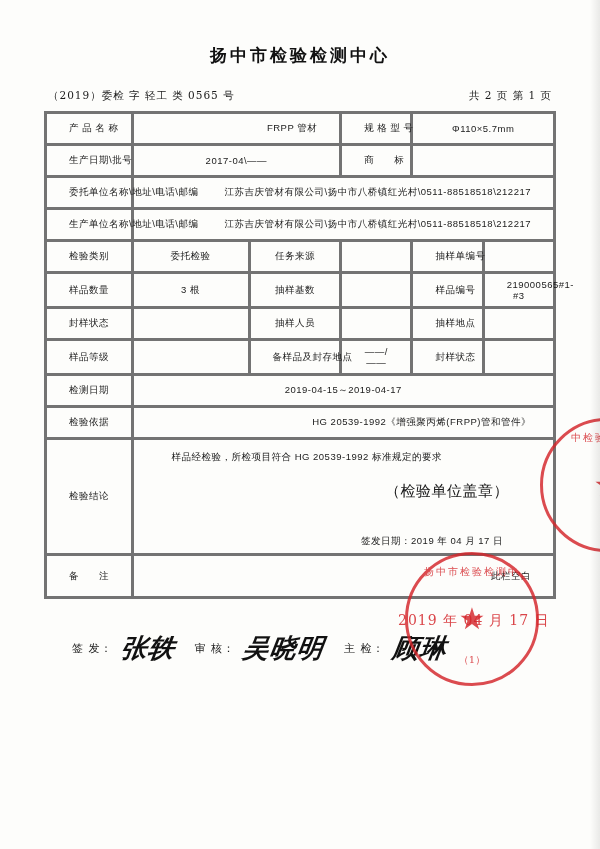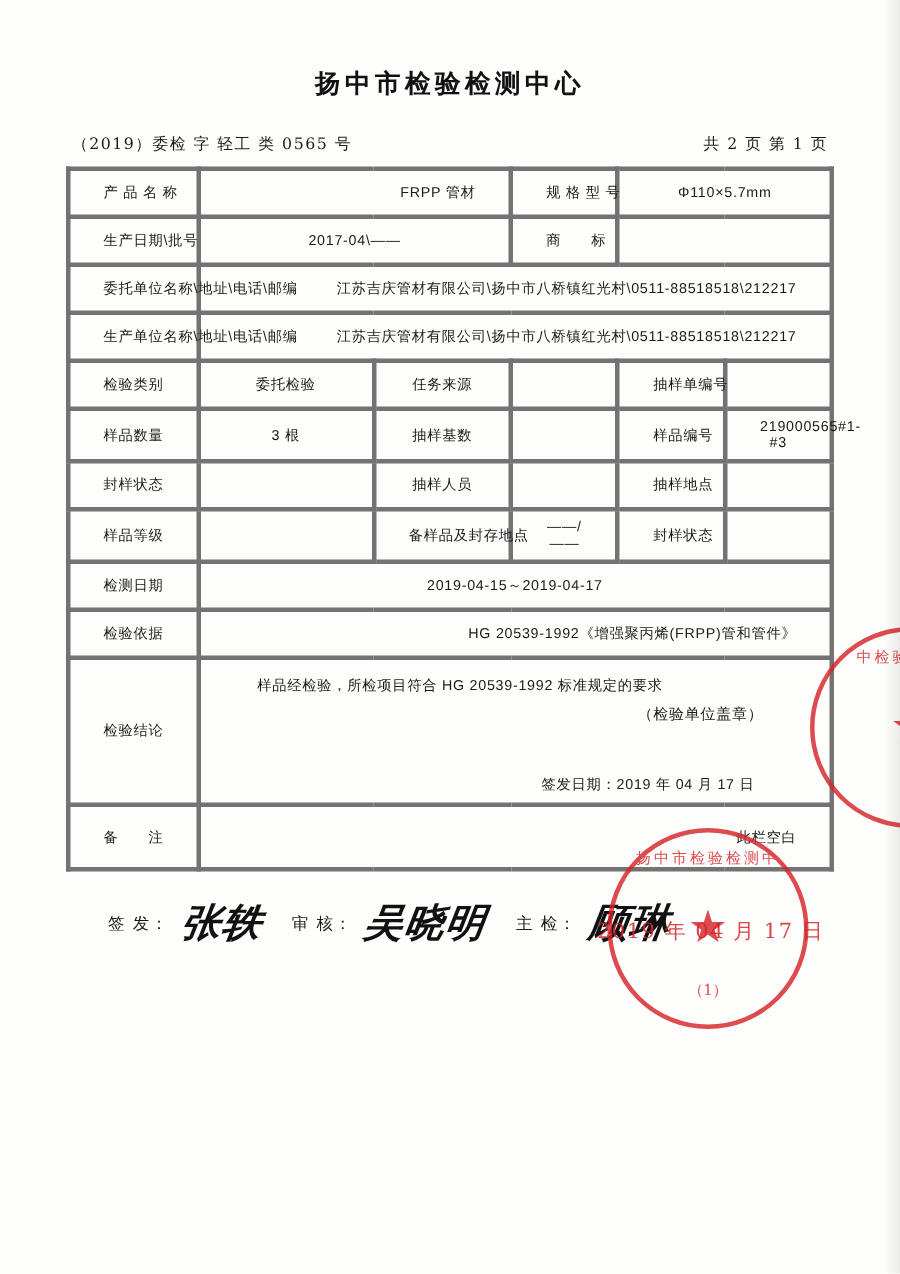--- a/index.html
+++ b/index.html
@@ -89,25 +89,25 @@
   }
   .sign-line {
     text-align: right;
     padding-right: 28px;
     margin-top: 34px;
     font-size: 9.5px;
   }
   .seal-label {
     text-align: right;
     padding-right: 22px;
-    font-size: 10px;
-    margin-top: 5px;
+    font-size: 15px;
+    margin-top: 18px;
   }
   .bottom-sign {
-    margin-top: 17px;
+    margin-top: 32px;
     display: flex;
     align-items: flex-end;
     font-family: "DejaVu Serif", serif;
     font-size: 11px;
     letter-spacing: 1px;
     padding-left: 28px;
   }
   .bottom-sign .slot {
     display: flex;
     align-items: center;

